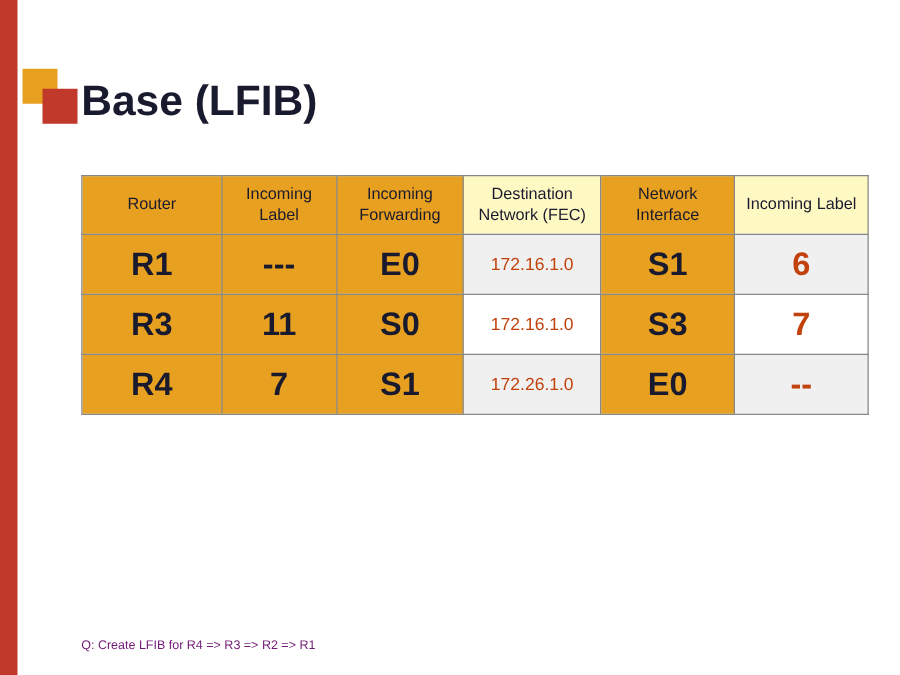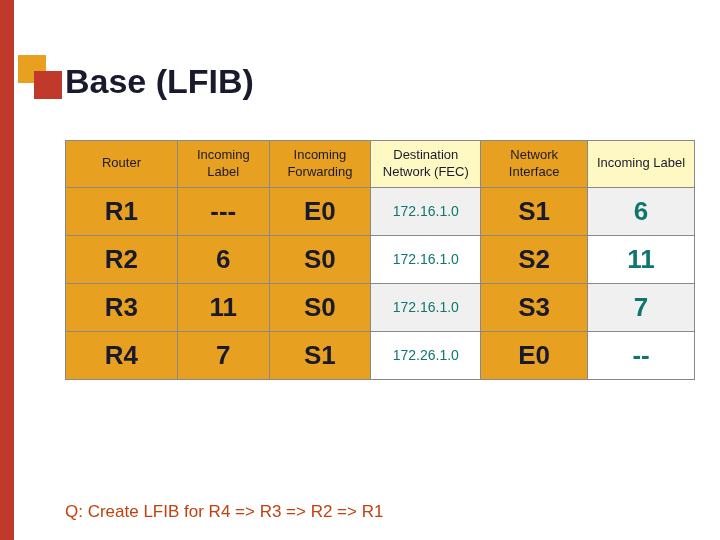--- a/index.html
+++ b/index.html
@@ -105,21 +105,21 @@
 
     
     .cell-orange {
       background: #e8a020 !important;
       color: #1a1a2e;
     }
 
     tbody td {
       font-size: 26px;
       font-weight: bold;
-      color: #0f766e;
+      color: #c2410c;
       padding: 8px 10px;
       text-align: center;
       vertical-align: middle;
       border: 1px solid #888;
     }
 
     thead th.col-router { width: 110px; }
     thead th.col-inc-label { width: 90px; }
     thead th.col-inc-iface { width: 100px; }
     thead th.col-dest { width: 108px; }
@@ -128,22 +128,22 @@
 
     .dest-cell {
       font-size: 14px !important;
       font-weight: normal !important;
     }
 
     .bottom-note {
       position: absolute;
       bottom: 18px;
       left: 65px;
-      font-size: 17px;
-      color: #c2410c;
+      font-size: 10px;
+      color: #701a75;
     }
   </style>
 </head>
 <body>
 
 <div class="slide-container">
 
   <div class="accent-bar"></div>
 
   <div class="deco-squares">
@@ -173,28 +173,20 @@
       <tbody id="table-body">
       <tr>
             <td class="cell-orange">R1</td>
             <td class="cell-orange">---</td>
             <td class="cell-orange">E0</td>
             <td class="dest-cell">172.16.1.0</td>
             <td class="cell-orange">S1</td>
             <td>6</td>
           </tr>
           <tr>
-            <td class="cell-orange">R2</td>
-            <td class="cell-orange">6</td>
-            <td class="cell-orange">S0</td>
-            <td class="dest-cell">172.16.1.0</td>
-            <td class="cell-orange">S2</td>
-            <td>11</td>
-          </tr>
-          <tr>
             <td class="cell-orange">R3</td>
             <td class="cell-orange">11</td>
             <td class="cell-orange">S0</td>
             <td class="dest-cell">172.16.1.0</td>
             <td class="cell-orange">S3</td>
             <td>7</td>
           </tr>
           <tr>
             <td class="cell-orange">R4</td>
             <td class="cell-orange">7</td>

